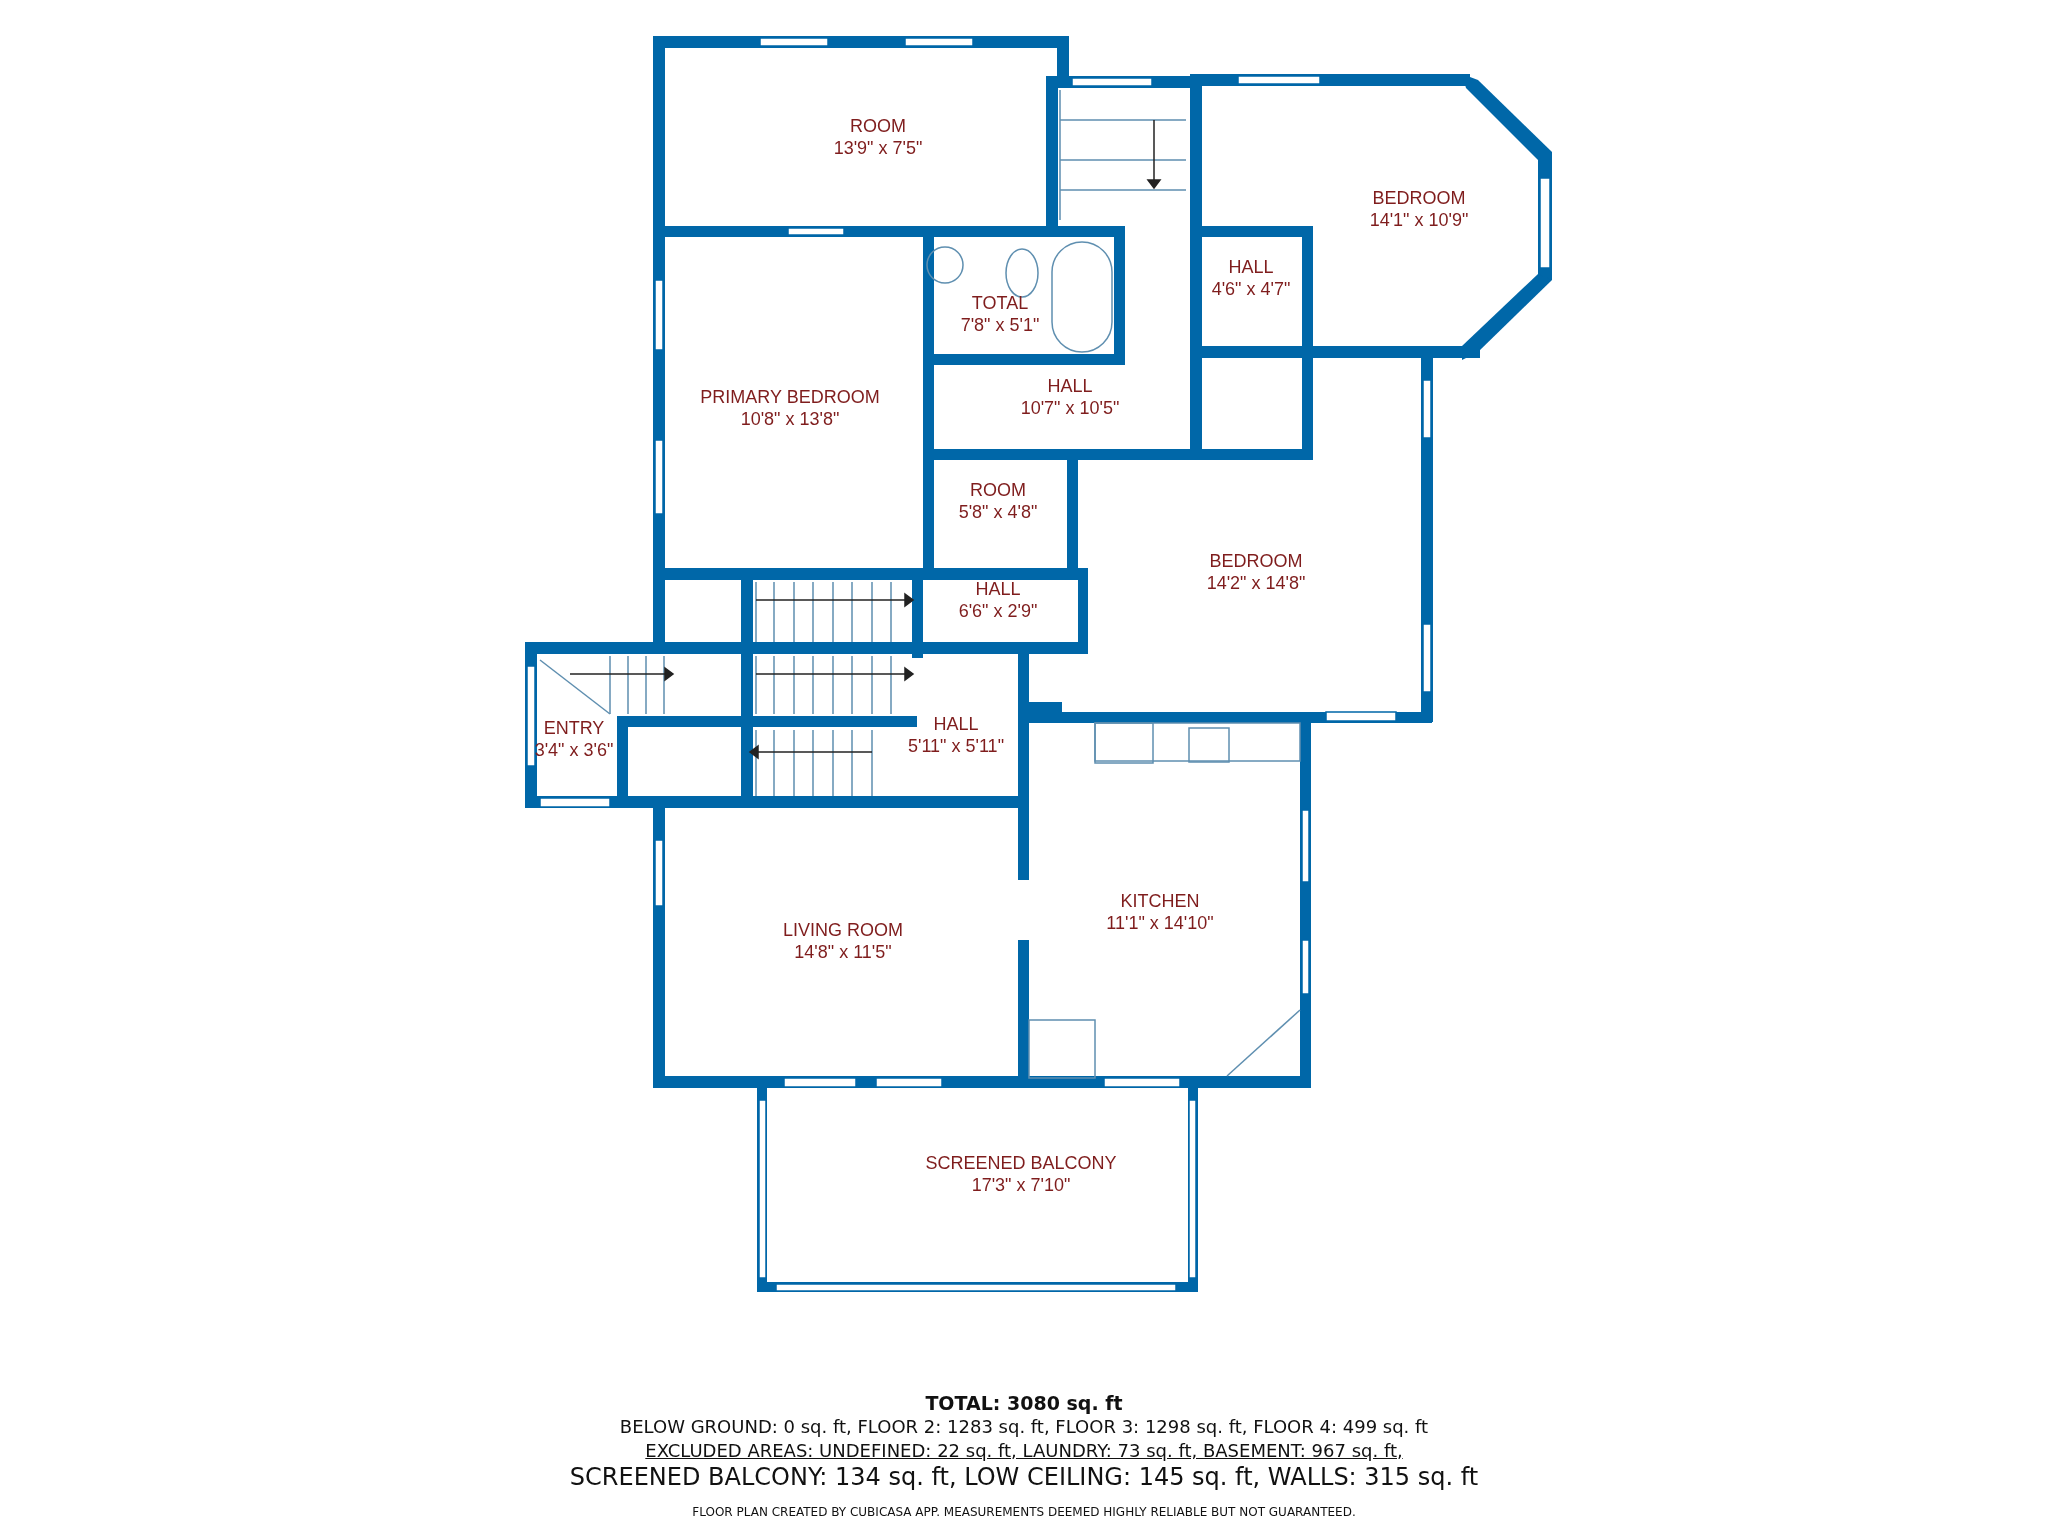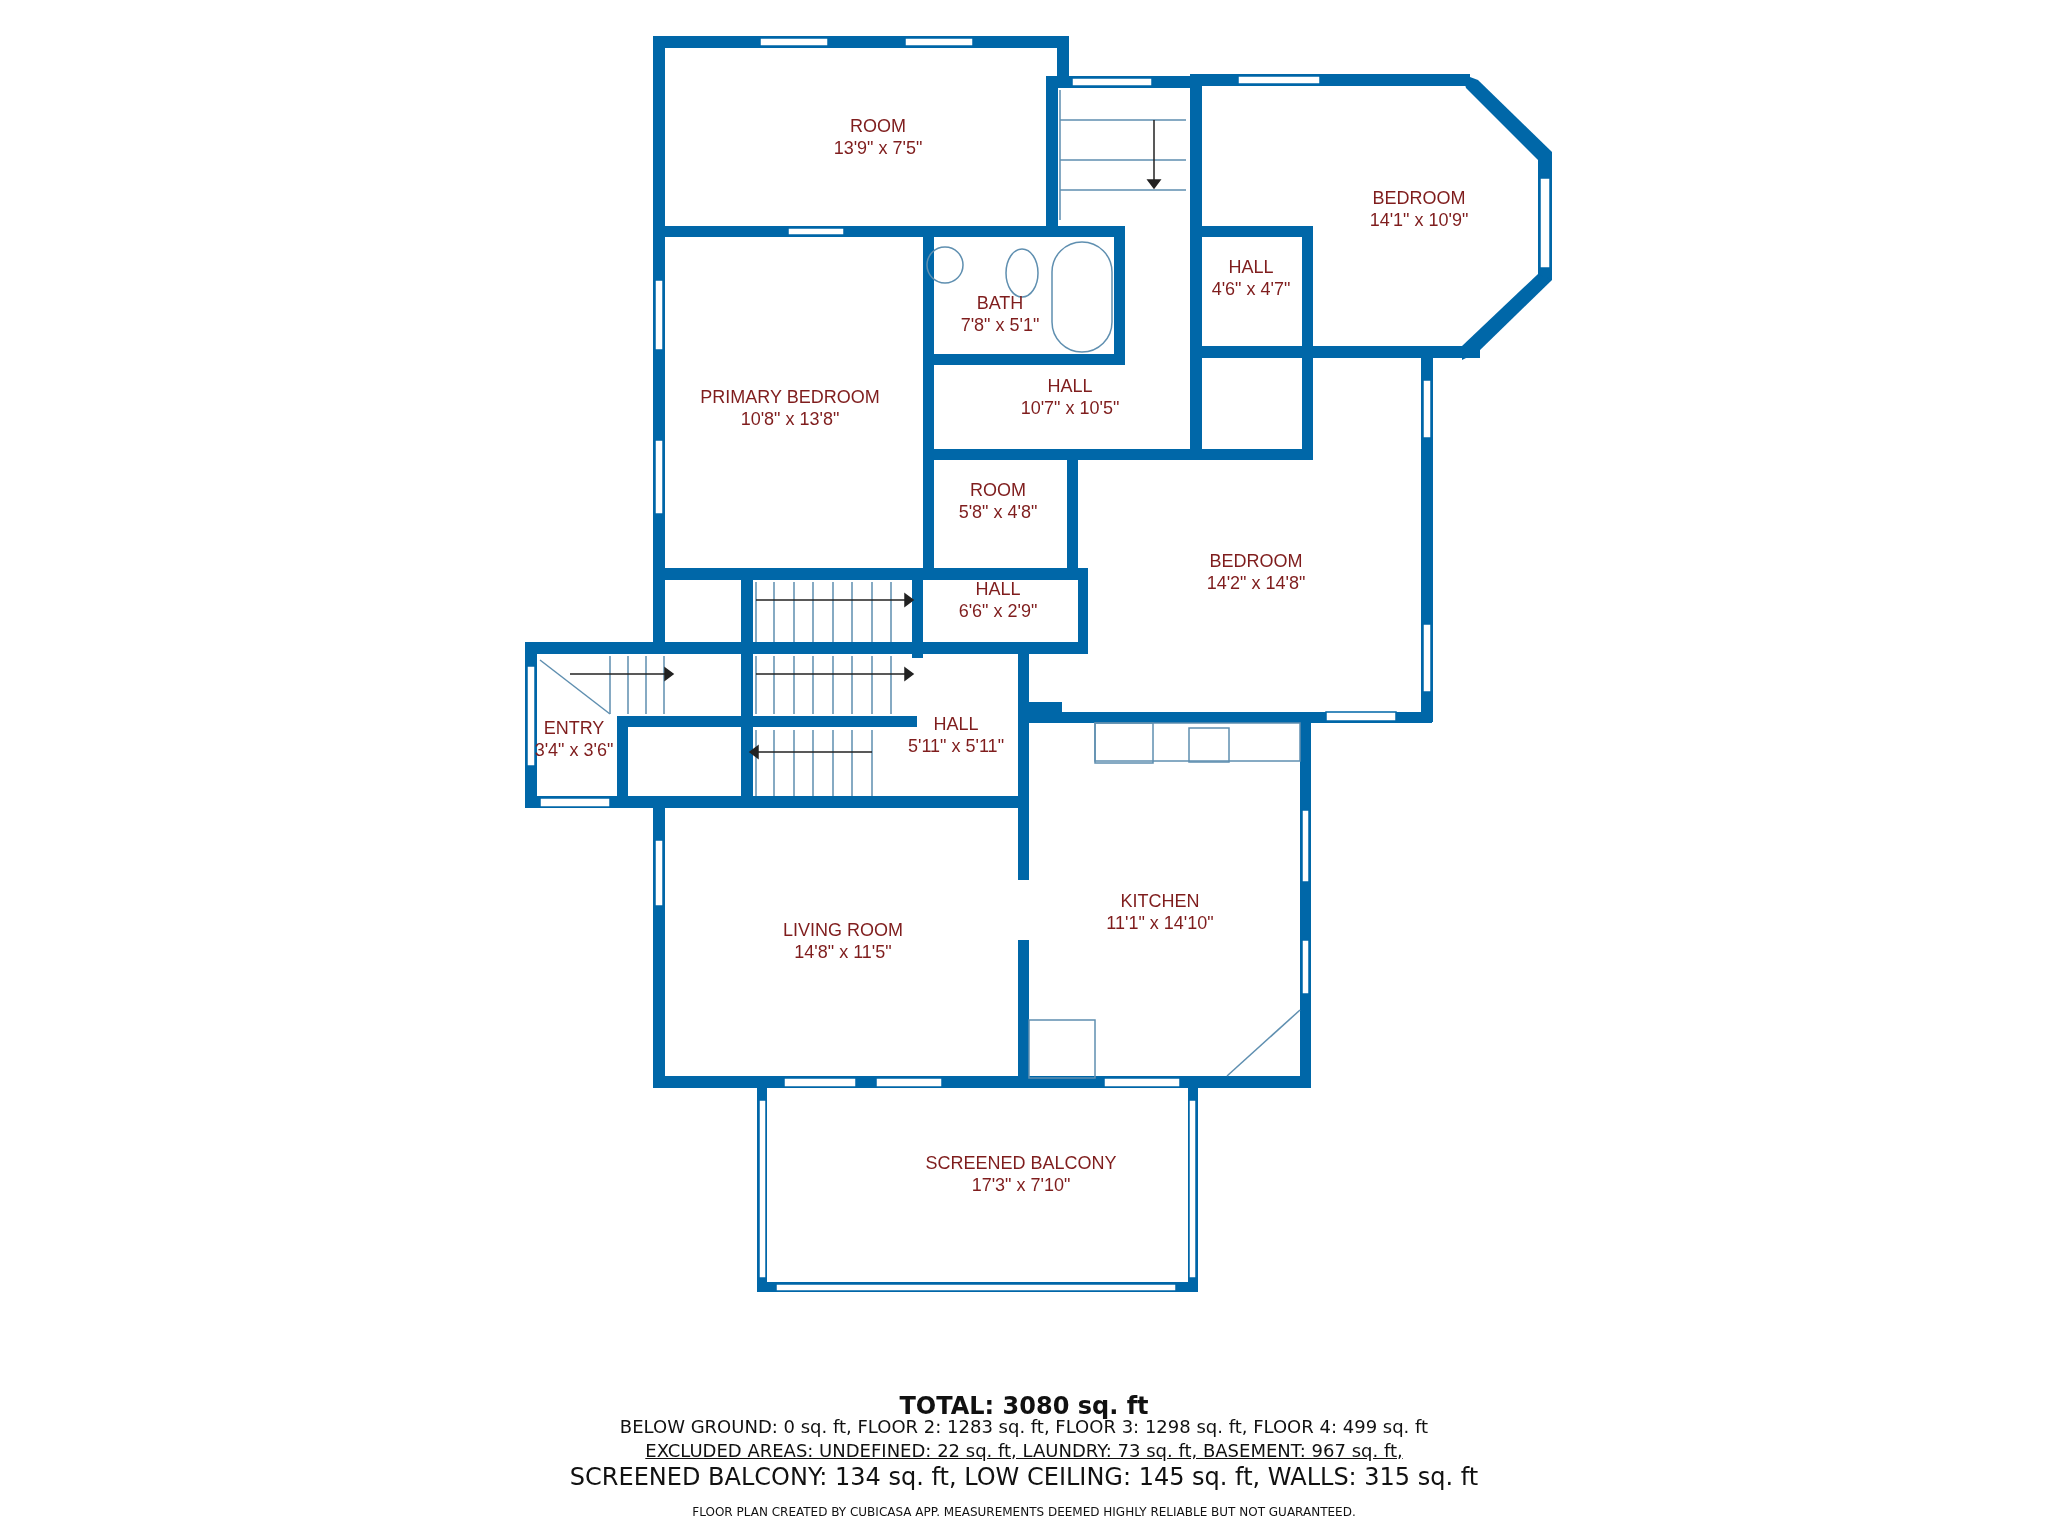--- a/index.html
+++ b/index.html
@@ -2,21 +2,21 @@
 <html><head>
 <meta charset="utf-8">
 <style>
   html,body{margin:0;padding:0;background:#ffffff;}
   body{width:2048px;height:1536px;position:relative;overflow:hidden;font-family:"Liberation Sans",sans-serif;}
   #plan{position:absolute;left:0;top:0;width:2048px;height:1536px;}
   .room-label{position:absolute;transform:translate(-50%,0);text-align:center;color:#7f1d1d;font-family:"Liberation Sans",sans-serif;white-space:nowrap;line-height:22px;}
   .room-label .name{font-size:18px;display:block;}
   .room-label .dims{font-size:18px;display:block;}
   .footer{position:absolute;left:0;width:2048px;text-align:center;color:#111;font-family:"DejaVu Sans",sans-serif;}
-  .total{top:1392px;font-size:24px;font-weight:bold;}
+  .total{top:1392px;font-size:19px;font-weight:bold;}
   .line1{top:1416px;font-size:18px;}
   .line2{top:1440px;font-size:18px;text-decoration:underline;}
   .line3{top:1463px;font-size:24px;}
   .credit{top:1505px;font-size:12px;}
 </style>
 </head>
 <body>
 
 <svg id="plan" viewBox="0 0 2048 1536" xmlns="http://www.w3.org/2000/svg">
   <g fill="#0067a8">
@@ -137,21 +137,21 @@
     </div>
   <div class="room-label" style="left:1419px;top:187px">
       <span class="name">BEDROOM</span>
       <span class="dims">14'1" x 10'9"</span>
     </div>
   <div class="room-label" style="left:1251px;top:256px">
       <span class="name">HALL</span>
       <span class="dims">4'6" x 4'7"</span>
     </div>
   <div class="room-label" style="left:1000px;top:292px">
-      <span class="name">BATH</span>
+      <span class="name">TOTAL</span>
       <span class="dims">7'8" x 5'1"</span>
     </div>
   <div class="room-label" style="left:1070px;top:375px">
       <span class="name">HALL</span>
       <span class="dims">10'7" x 10'5"</span>
     </div>
   <div class="room-label" style="left:790px;top:386px">
       <span class="name">PRIMARY BEDROOM</span>
       <span class="dims">10'8" x 13'8"</span>
     </div>

